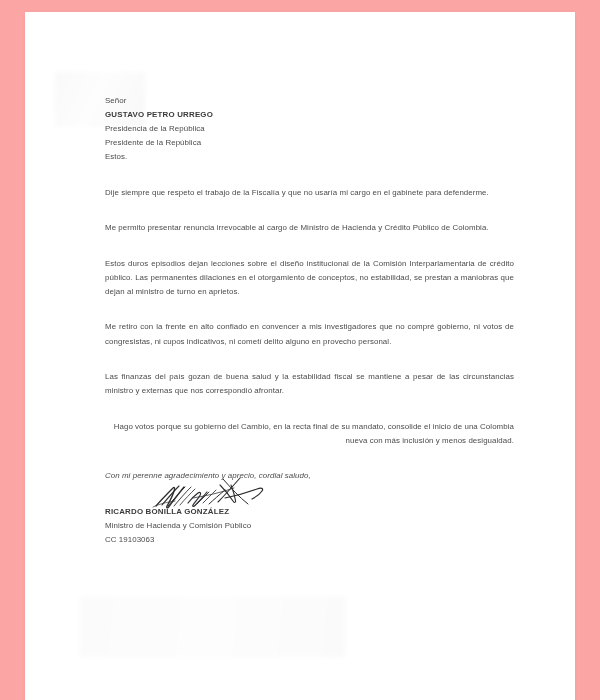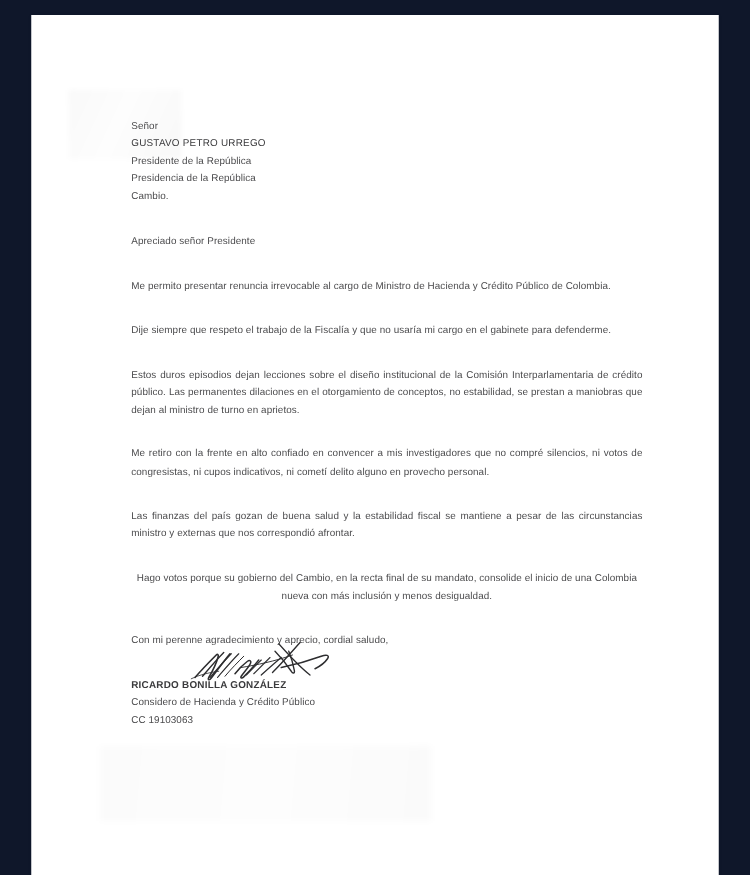--- a/index.html
+++ b/index.html
@@ -10,21 +10,21 @@
     width: 600px;
     height: 700px;
     background: #eff0f2;
     font-family: "Liberation Sans", sans-serif;
     overflow: hidden;
   }
   .viewport {
     position: relative;
     width: 600px;
     height: 700px;
-    background: #0f172a;
+    background: #fca5a5;
   }
   .page {
     position: absolute;
     left: 25px;
     top: 12px;
     width: 550px;
     min-height: 700px;
     background: #ffffff;
     box-shadow: 0 0 3px rgba(0,0,0,0.05);
   }
@@ -58,39 +58,40 @@
     line-height: 14px;
     letter-spacing: 0.07px;
   }
   .addressee {
     margin-bottom: 22px;
   }
   .addressee div {
     line-height: 14px;
   }
   .addressee .name {
-    font-weight: normal;
+    font-weight: bold;
     color: #3a3a3c;
     letter-spacing: 0.2px;
   }
   .greeting {
     margin-bottom: 22px;
   }
   p.body-par {
     margin: 0 0 21px 0;
     text-align: justify;
     text-justify: inter-word;
     line-height: 14.3px;
   }
   p.body-par.last-left {
-    text-align: center;
+    text-align: right;
   }
   .closing {
     margin: 0 0 8px 0;
     line-height: 14px;
+    font-style: italic;
   }
   .sign-block {
     position: relative;
     margin-top: 22px;
   }
   .signature-img {
     position: absolute;
     left: 40px;
     top: -30px;
     width: 130px;
@@ -115,31 +116,30 @@
   <div class="page">
 
     <div class="watermark"></div>
     <div class="watermark-bottom"></div>
 
     <div class="letter">
 
       <div class="addressee">
         <div>Señor</div>
         <div class="name">GUSTAVO PETRO URREGO</div>
+        <div>Presidencia de la República</div>
         <div>Presidente de la República</div>
-        <div>Presidencia de la República</div>
-        <div>Cambio.</div>
+        <div>Estos.</div>
       </div>
 
-      <div class="greeting">Apreciado señor Presidente</div>
 
+      <p class="body-par">Dije siempre que respeto el trabajo de la Fiscalía y que no usaría mi cargo en el gabinete para defenderme.</p>
       <p class="body-par">Me permito presentar renuncia irrevocable al cargo de Ministro de Hacienda y Crédito Público de Colombia.</p>
-      <p class="body-par">Dije siempre que respeto el trabajo de la Fiscalía y que no usaría mi cargo en el gabinete para defenderme.</p>
       <p class="body-par">Estos duros episodios dejan lecciones sobre el diseño institucional de la Comisión Interparlamentaria de crédito público. Las permanentes dilaciones en el otorgamiento de conceptos, no estabilidad, se prestan a maniobras que dejan al ministro de turno en aprietos.</p>
-      <p class="body-par">Me retiro con la frente en alto confiado en convencer a mis investigadores que no compré silencios, ni votos de congresistas, ni cupos indicativos, ni cometí delito alguno en provecho personal.</p>
+      <p class="body-par">Me retiro con la frente en alto confiado en convencer a mis investigadores que no compré gobierno, ni votos de congresistas, ni cupos indicativos, ni cometí delito alguno en provecho personal.</p>
       <p class="body-par">Las finanzas del país gozan de buena salud y la estabilidad fiscal se mantiene a pesar de las circunstancias ministro y externas que nos correspondió afrontar.</p>
       <p class="body-par last-left">Hago votos porque su gobierno del Cambio, en la recta final de su mandato, consolide el inicio de una Colombia nueva con más inclusión y menos desigualdad.</p>
 
       <div class="closing">Con mi perenne agradecimiento y aprecio, cordial saludo,</div>
 
       <div class="sign-block">
         <svg class="signature-img" viewBox="0 0 260 80">
           <g fill="none" stroke="#2e2e30" stroke-linecap="round" stroke-linejoin="round">
             <path d="M22 62 C 34 48, 44 38, 56 26 C 58 24, 60 25, 59 29 C 56 40, 50 52, 44 62 C 42 66, 45 67, 48 63 C 58 50, 68 36, 78 24" stroke-width="2.6"></path>
             <path d="M34 60 C 46 46, 56 34, 68 22" stroke-width="2.2"></path>
@@ -152,19 +152,19 @@
             <path d="M128 58 C 138 49, 148 40, 160 30" stroke-width="2.0"></path>
             <path d="M96 46 C 120 42, 150 36, 178 26" stroke-width="1.5"></path>
             <path d="M150 20 C 160 30, 168 40, 176 52 C 178 56, 182 56, 181 51 C 179 40, 176 30, 172 20" stroke-width="2.2"></path>
             <path d="M156 8 C 172 26, 188 44, 206 58" stroke-width="2.0"></path>
             <path d="M190 6 C 176 22, 162 38, 146 54" stroke-width="2.2"></path>
             <path d="M160 46 C 180 42, 202 36, 224 28 C 232 25, 238 26, 234 32 C 230 38, 222 44, 214 48" stroke-width="2.4"></path>
             <path d="M16 64 C 28 58, 44 54, 60 52" stroke-width="1.3"></path>
           </g>
         </svg>
         <div class="signer-name">RICARDO BONILLA GONZÁLEZ</div>
-        <div class="signer-title">Considero de Hacienda y Crédito Público</div>
+        <div class="signer-title">Ministro de Hacienda y Comisión Público</div>
         <div class="signer-id">CC 19103063</div>
       </div>
 
     </div>
   </div>
 </div>
 
 </body></html>

